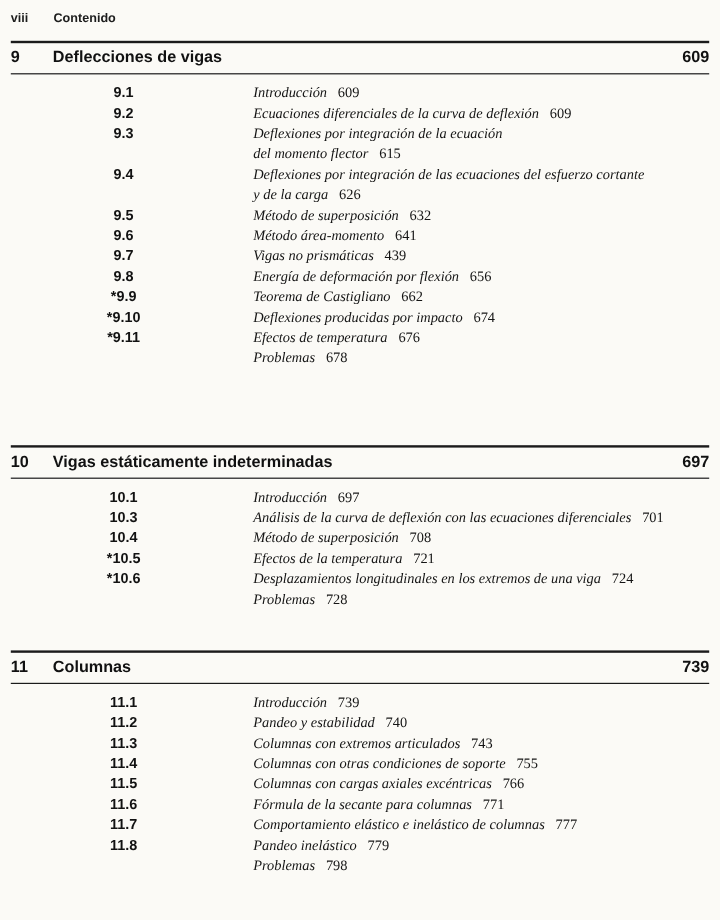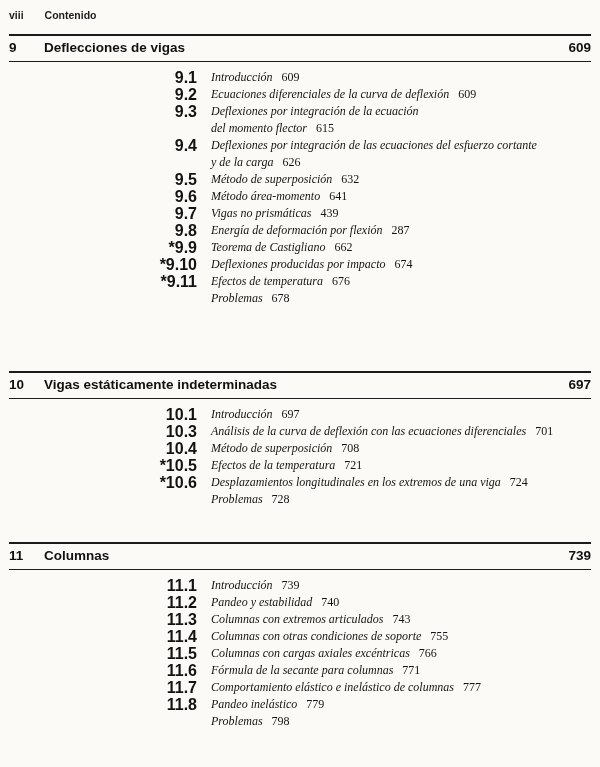--- a/index.html
+++ b/index.html
@@ -42,24 +42,24 @@
   .ch-page { margin-left:auto; }
 
   .sections { margin-top:7px; }
   .sec-row {
     display:flex;
     font-size:12px;
     line-height:17px;
   }
   .sec-num {
     flex:0 0 188px;
-    text-align:right;
+    text-align:center;
     font-family:"Liberation Sans", sans-serif;
     font-weight:bold;
-    font-size:16px;
+    font-size:12px;
     color:#121212;
   }
   .sec-text { margin-left:14px; flex:1; }
   .sec-title { white-space:pre-line;font-style:italic; }
   .sec-title.italic { font-style:italic; }
   .sec-page { margin-left:9px; }
 </style>
 </head>
 <body>
 
@@ -101,21 +101,21 @@
           <div class="sec-row">
             <span class="sec-num">9.6</span>
             <span class="sec-text"><span class="sec-title">Método área-momento</span><span class="sec-page">641</span></span>
           </div>
           <div class="sec-row">
             <span class="sec-num">9.7</span>
             <span class="sec-text"><span class="sec-title">Vigas no prismáticas</span><span class="sec-page">439</span></span>
           </div>
           <div class="sec-row">
             <span class="sec-num">9.8</span>
-            <span class="sec-text"><span class="sec-title">Energía de deformación por flexión</span><span class="sec-page">287</span></span>
+            <span class="sec-text"><span class="sec-title">Energía de deformación por flexión</span><span class="sec-page">656</span></span>
           </div>
           <div class="sec-row">
             <span class="sec-num">*9.9</span>
             <span class="sec-text"><span class="sec-title">Teorema de Castigliano</span><span class="sec-page">662</span></span>
           </div>
           <div class="sec-row">
             <span class="sec-num">*9.10</span>
             <span class="sec-text"><span class="sec-title">Deflexiones producidas por impacto</span><span class="sec-page">674</span></span>
           </div>
           <div class="sec-row">

